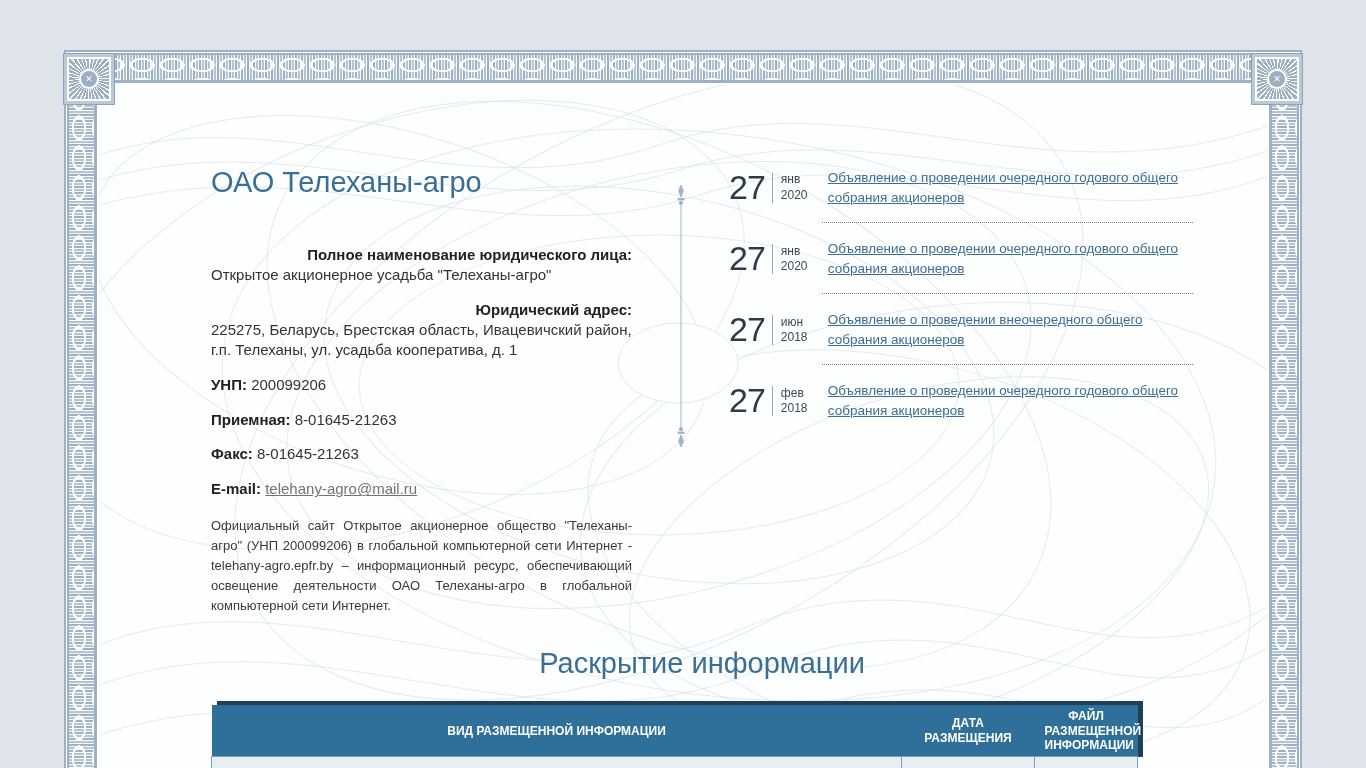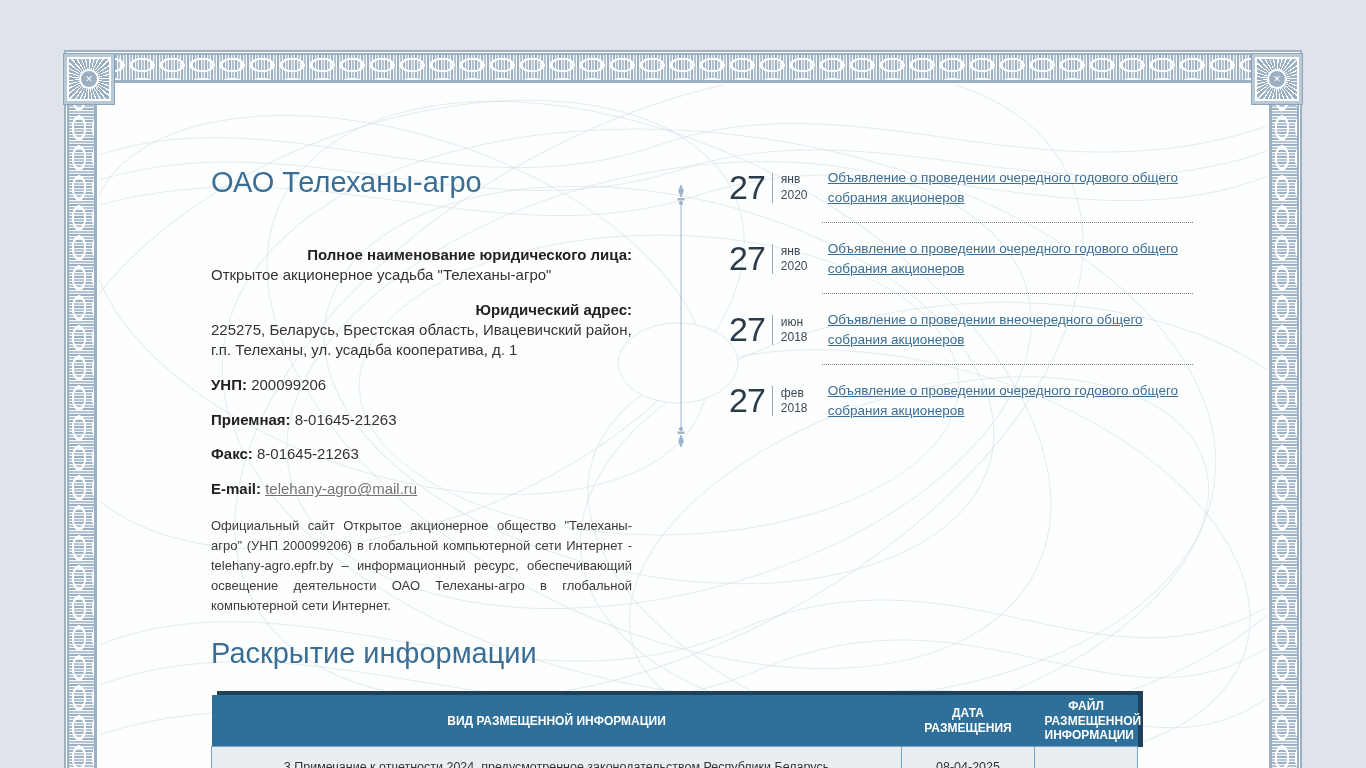--- a/index.html
+++ b/index.html
@@ -51,21 +51,21 @@
 
   
   .news-item{display:flex;align-items:center;}
   .nday{font-size:34px;line-height:1;color:#2c3b49;letter-spacing:-1px;flex:none;}
   .nbar{width:1px;height:30px;background:#9aa9b6;margin:2px 8px 0 7px;flex:none;}
   .ndate{display:flex;flex-direction:column;font-size:12px;color:#3c4a56;line-height:1.3;padding-top:2px;flex:none;width:34px;}
   .nlink{font-size:13.5px;line-height:1.45;color:#3c6e96;text-decoration:underline;margin-left:13px;padding-top:1px;cursor:pointer;}
   .nsep{border-bottom:1px dotted #7f7f7f;margin:15px 0 15px 93px;height:0;}
 
   
-  h2{font-size:29px;font-weight:400;color:#3b6e95;margin:22px 0 0 0;line-height:1.1;}
+  h2{font-size:29px;font-weight:400;color:#3b6e95;margin:32px 0 0 0;line-height:1.1;text-align:center;}
   .tablewrap{position:relative;width:926px;margin-top:25px;}
   .tablewrap::before{content:"";position:absolute;top:-4px;left:6px;right:-6px;height:56px;background:#1e4059;}
   table{position:relative;width:100%;border-collapse:collapse;table-layout:fixed;}
   th{background:#2e7099;color:#fff;font-size:12px;font-weight:700;line-height:1.2;
      text-align:center;vertical-align:middle;height:51px;padding:4px 10px;box-sizing:border-box;border:0;}
   td{background:#e9eef3;border:1px solid #76a3c2;font-size:12.5px;color:#333;
      text-align:center;vertical-align:middle;padding:13px 8px;}
 </style>
 </head>
 <body>

